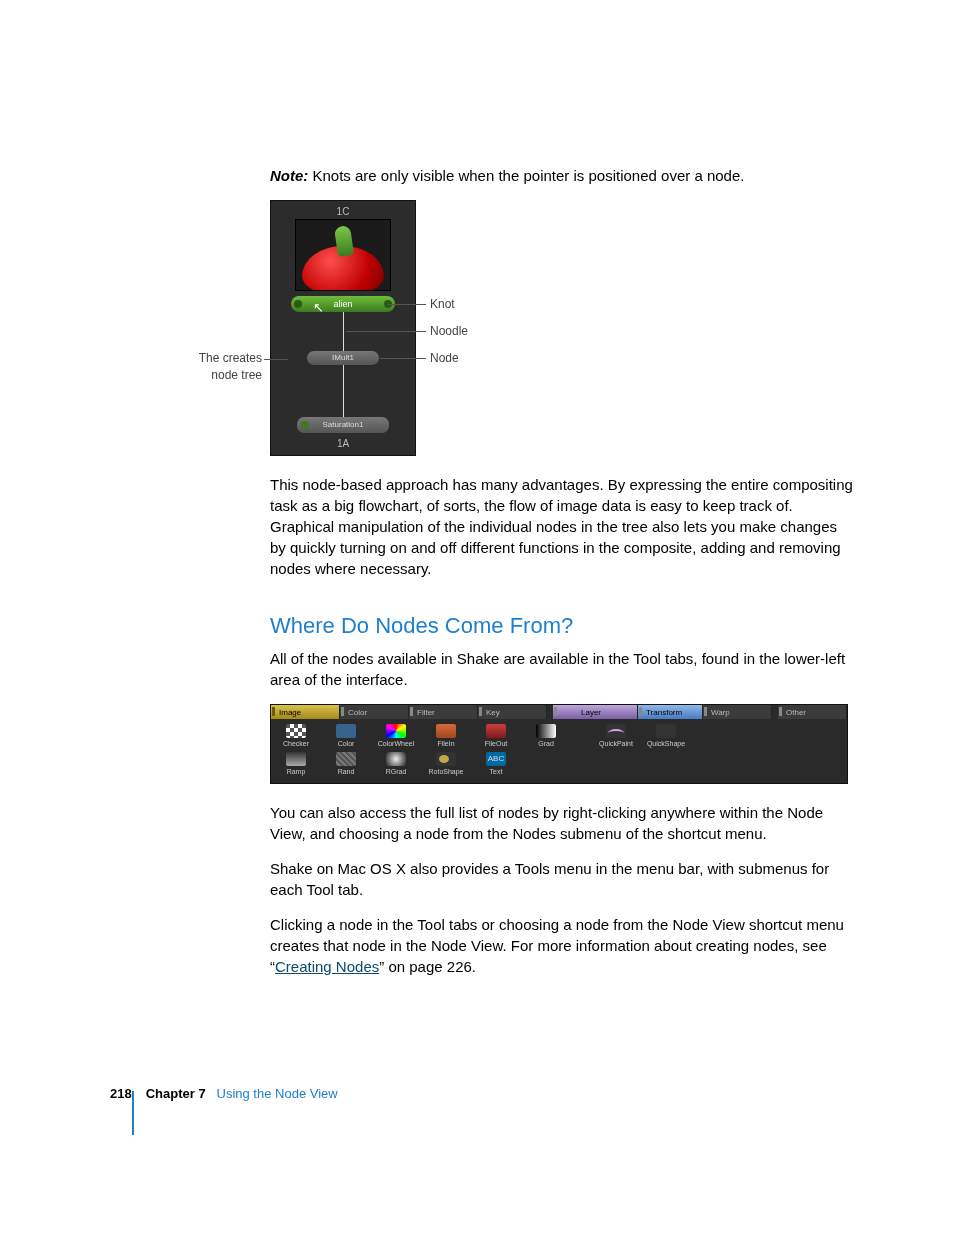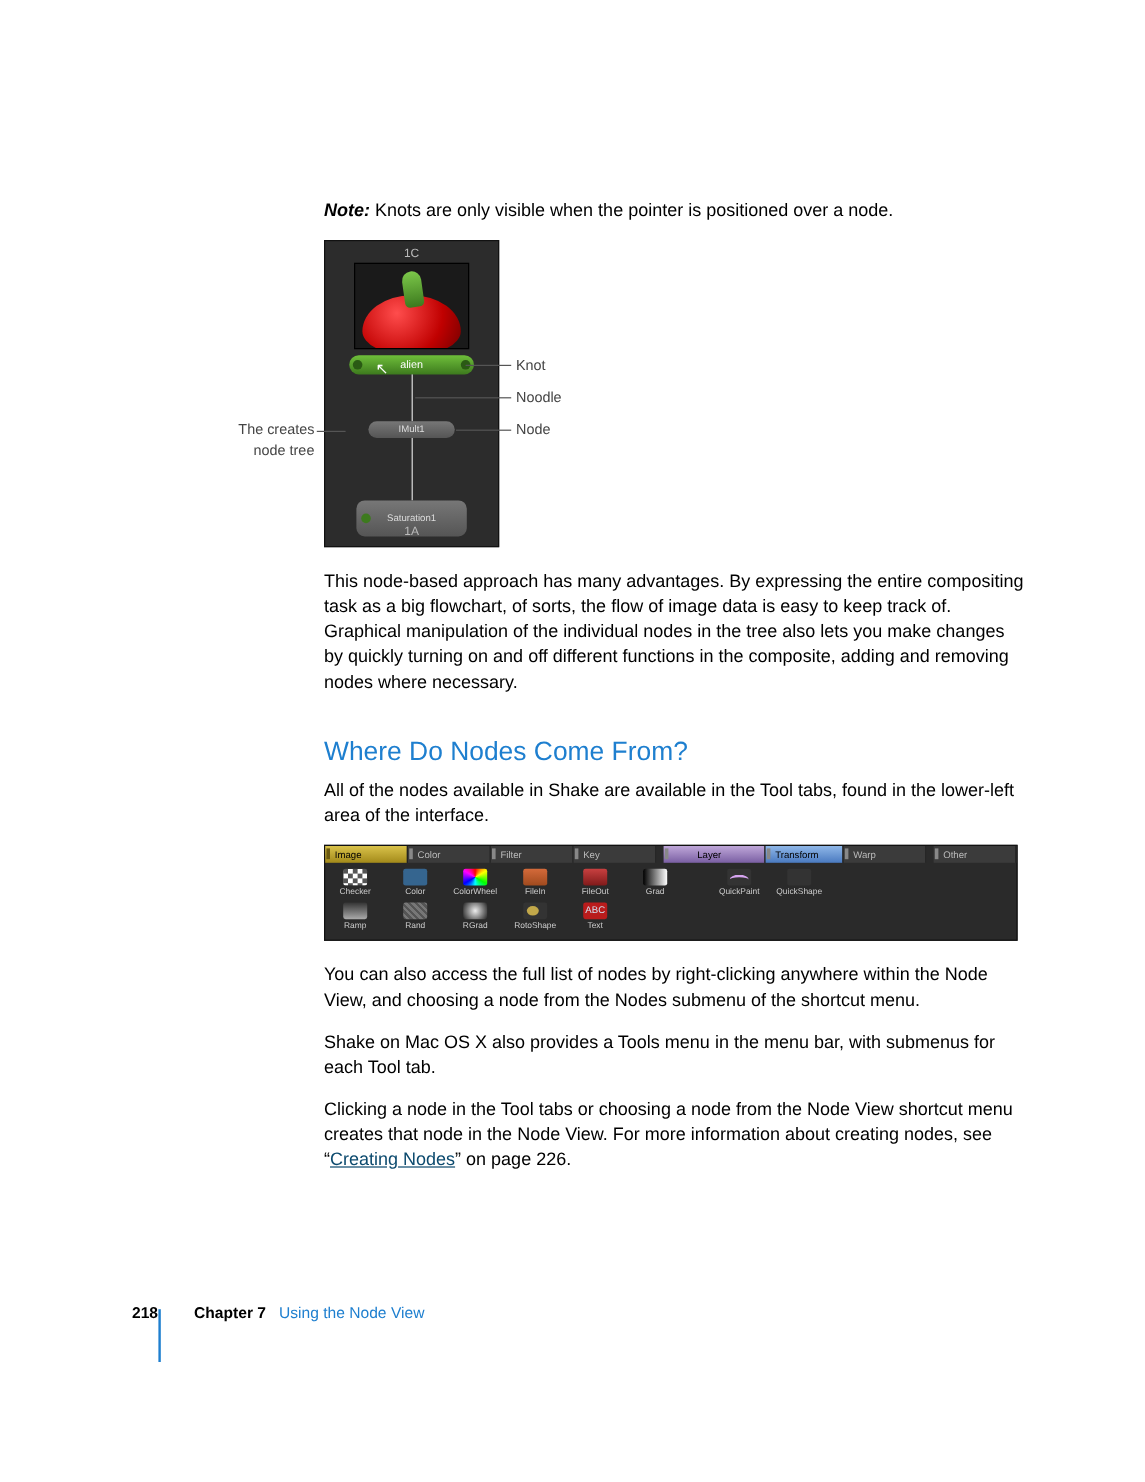--- a/index.html
+++ b/index.html
@@ -12,21 +12,21 @@
   .nodeview{width:144px;height:254px;background:#2c2c2c;position:relative;border:1px solid #111;}
   .top-lbl{position:absolute;top:4px;left:0;right:0;text-align:center;color:#bbb;font-size:10px;}
   .thumb{position:absolute;top:18px;left:24px;width:94px;height:70px;background:#1a1a1a;border:1px solid #000;overflow:hidden;}
   .pepper-body{position:absolute;left:6px;top:26px;width:82px;height:50px;background:radial-gradient(circle at 35% 30%,#ff4d4d,#c00000 60%,#700000);border-radius:50% 50% 48% 48%/60% 60% 40% 40%;}
   .pepper-stem{position:absolute;left:40px;top:6px;width:16px;height:30px;background:linear-gradient(#7cc84a,#3d7a1e);border-radius:8px 8px 4px 4px;transform:rotate(-8deg);}
   .node-pill{position:absolute;height:16px;border-radius:8px;left:20px;right:20px;display:flex;align-items:center;justify-content:center;font-size:9px;color:#ddd;}
   .pill-alien{top:95px;background:linear-gradient(#6fbf3a,#3d7a1e);color:#fff;}
   .pill-alien .dot{width:8px;height:8px;border-radius:50%;background:#2a5a14;position:absolute;}
   .pill-alien .dot.l{left:3px;} .pill-alien .dot.r{right:3px;}
   .pill-mid{top:150px;background:linear-gradient(#777,#555);left:36px;right:36px;height:14px;border-radius:7px;font-size:8px;}
-  .pill-sat{top:216px;background:linear-gradient(#777,#555);left:26px;right:26px;height:30px;border-radius:7px;font-size:8px;}
+  .pill-sat{top:216px;background:linear-gradient(#777,#555);left:26px;right:26px;height:16px;border-radius:7px;font-size:8px;}
   .pill-sat .d2{width:8px;height:8px;border-radius:50%;background:#3d7a1e;position:absolute;left:4px;}
   .noodle{position:absolute;left:50%;width:1px;background:#ddd;}
   .n1{top:111px;height:39px;} .n2{top:164px;height:52px;}
   .btm-lbl{position:absolute;bottom:4px;left:0;right:0;text-align:center;color:#bbb;font-size:10px;}
   .cursor{position:absolute;top:98px;left:42px;color:#fff;font-size:13px;pointer-events:none;}
   .lead{position:absolute;border-top:1px solid #555;}
   .heading{color:#1e7fcf;font-size:22px;font-weight:500;margin:32px 0 6px 0;}
   .para{margin:0 0 14px 0;}
   .figure2{position:relative;width:576px;height:78px;background:#2a2a2a;border:1px solid #111;margin:8px 0 18px 0;font-size:8px;color:#ccc;}
   .tabs{display:flex;height:14px;}
@@ -45,23 +45,23 @@
   .ic-filein{background:linear-gradient(#d46a3a,#a04a1e);}
   .ic-fileout{background:linear-gradient(#c84040,#801a1a);}
   .ic-grad{background:linear-gradient(90deg,#000,#fff);}
   .ic-qp{background:#333;position:relative;}
   .ic-qp:after{content:"";position:absolute;left:2px;top:5px;width:16px;height:6px;border-top:2px solid #d6a4f0;border-radius:50% 50% 0 0;}
   .ic-qs{background:#333;}
   .ic-ramp{background:linear-gradient(180deg,#333,#aaa);}
   .ic-rand{background:repeating-linear-gradient(45deg,#555 0 2px,#777 2px 4px);}
   .ic-rgrad{background:radial-gradient(circle,#eee,#222);}
   .ic-roto{background:#333;position:relative;} .ic-roto:after{content:"";position:absolute;left:3px;top:3px;width:10px;height:8px;background:#c2a84a;border-radius:50%;}
-  .ic-text{background:#b91c1c;display:flex;align-items:center;justify-content:center;color:#cfe0f0;font-size:8px;text-align:right;}
+  .ic-text{background:#0369a1;display:flex;align-items:center;justify-content:center;color:#cfe0f0;font-size:8px;text-align:right;}
   .xref{text-decoration:underline;color:#0c4a6e;}
-  .footer{position:absolute;left:110px;bottom:132px;font-size:13px;display:flex;align-items:center;gap:30px;}
+  .footer{position:absolute;left:110px;bottom:132px;font-size:13px;display:flex;align-items:center;gap:14px;}
   .footer .pg{font-weight:bold;color:#000;}
   .footer .ch{font-weight:bold;}
   .footer .tt{color:#1e7fcf;}
   .vrule{position:absolute;left:132px;bottom:100px;width:2px;height:44px;background:#1e7fcf;}
 </style>
 </head>
 <body>
 
 <div class="page">
   <div class="content">

